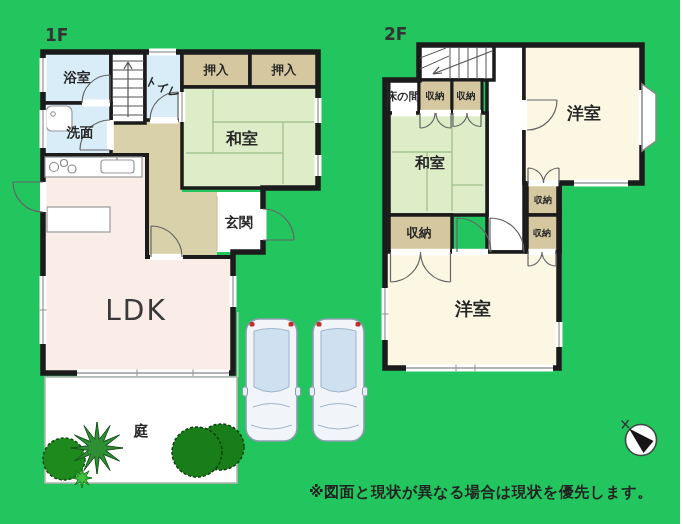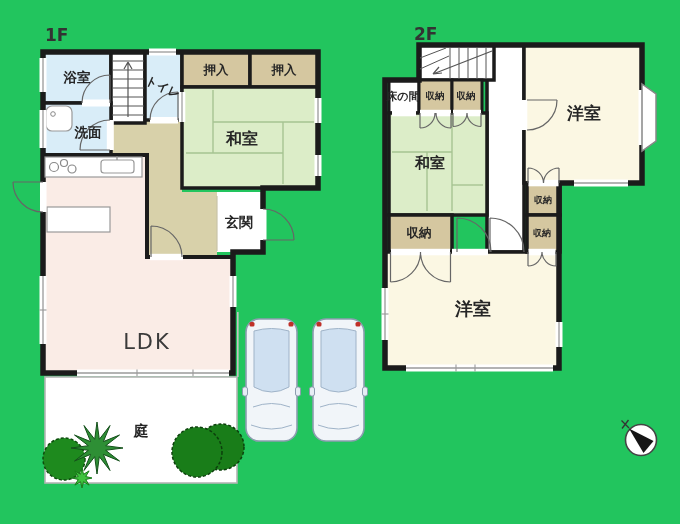--- a/index.html
+++ b/index.html
@@ -236,34 +236,35 @@
 
   <g>
     <circle cx="641" cy="440" r="15.5" fill="#ffffff" stroke="#444" stroke-width="1.6"></circle>
     <polygon points="629,428.5 653.5,441 643.5,453" fill="#151515"></polygon>
     <path d="M621.5,420.5 L629,428 M628.5,420 L622,428.5" stroke="#333" stroke-width="1.3" fill="none"></path>
   </g>
 </svg>
 
 <div class="floor-lbl" style="left:45px;top:27px;">1F</div>
 <div class="lbl" style="left:77px;top:78px;font-size:13.5px;text-align:right;">浴室</div>
-<div class="lbl" style="left:88px;top:133px;font-size:13.5px;">洗面</div>
+<div class="lbl" style="left:80px;top:133px;font-size:13.5px;">洗面</div>
 <div class="lbl lbl-rot" style="left:163px;top:87px;font-size:12px;">トイレ</div>
 <div class="lbl" style="left:216px;top:70px;font-size:12.5px;">押入</div>
 <div class="lbl" style="left:284px;top:70px;font-size:12.5px;">押入</div>
 <div class="lbl" style="left:242px;top:139px;font-size:16px;">和室</div>
 <div class="lbl" style="left:239px;top:222px;font-size:14px;">玄関</div>
-<div class="lbl ldk-lbl" style="left:147px;top:311px;font-size:21px;margin-top:31px;">LDK</div>
+<div class="lbl ldk-lbl" style="left:136px;top:311px;font-size:28px;">LDK</div>
 <div class="lbl" style="left:141px;top:431px;font-size:15px;">庭</div>
 
-<div class="floor-lbl" style="left:384px;top:26px;margin-left:30px;">2F</div>
+<div class="floor-lbl" style="left:384px;top:26px;">2F</div>
 <div class="lbl" style="left:403px;top:96px;font-size:11px;">床の間</div>
 <div class="lbl" style="left:435px;top:96px;font-size:9.5px;">収納</div>
 <div class="lbl" style="left:466px;top:96px;font-size:9.5px;">収納</div>
 <div class="lbl" style="left:430px;top:163px;font-size:15px;">和室</div>
 <div class="lbl" style="left:584px;top:113px;font-size:17px;">洋室</div>
 <div class="lbl" style="left:419px;top:233px;font-size:12.5px;">収納</div>
 <div class="lbl" style="left:543px;top:200px;font-size:9px;">収納</div>
 <div class="lbl" style="left:542px;top:233px;font-size:9px;">収納</div>
 <div class="lbl" style="left:473px;top:309px;font-size:18px;">洋室</div>
 
+<div class="note" style="left:309px;top:483px;">※図面と現状が異なる場合は現状を優先します。</div>
 
 </div>
 
 </body></html>

